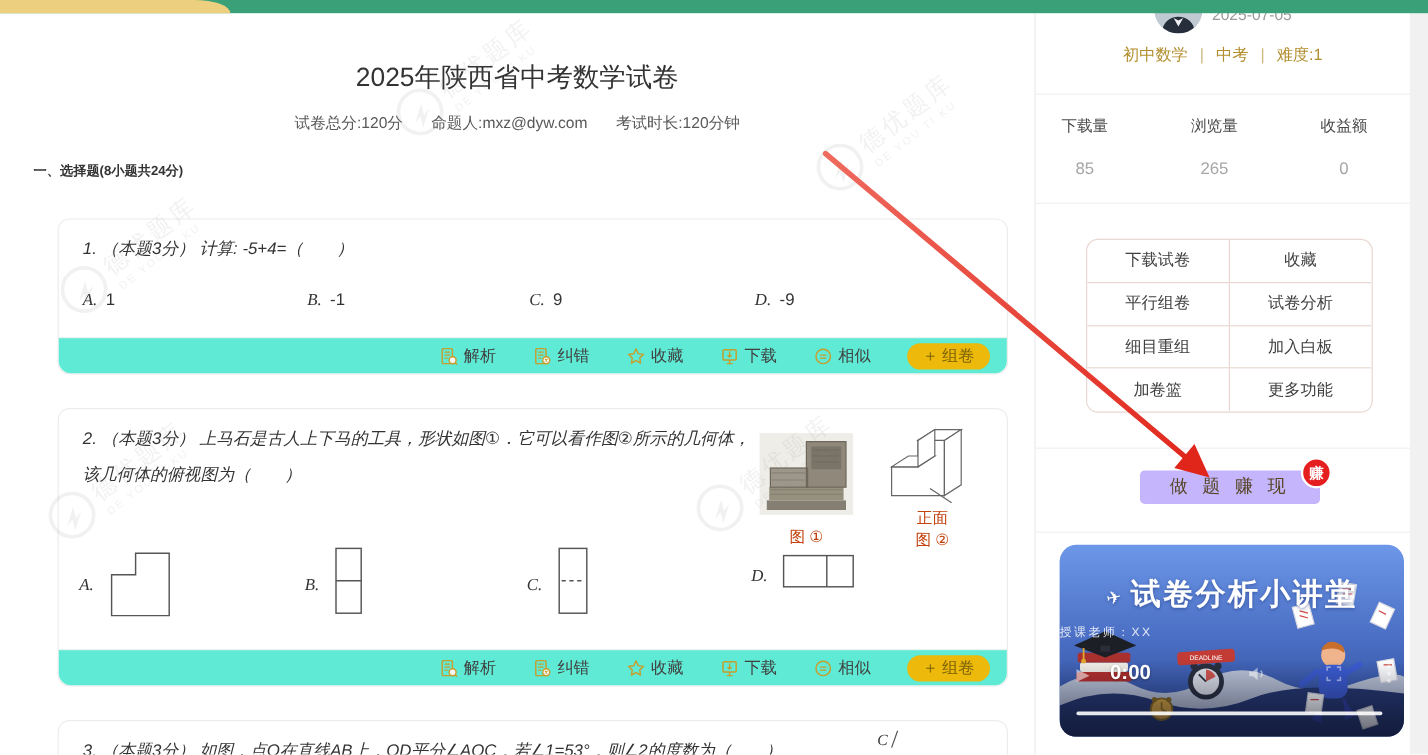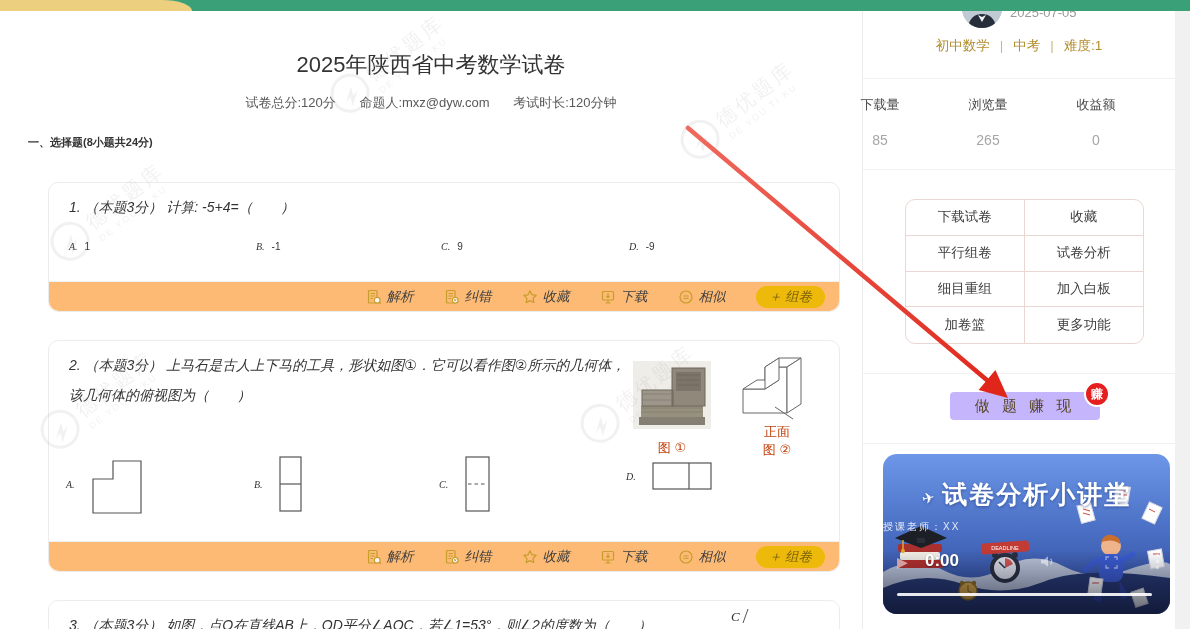--- a/index.html
+++ b/index.html
@@ -26,42 +26,42 @@
   .paper-meta{position:absolute;left:0;top:94px;width:862px;text-align:center;font-size:13px;color:#595959;z-index:3;}
   .paper-meta span{margin:0 10px;}
   .section-heading{position:absolute;left:28px;top:135px;font-size:11px;font-weight:bold;color:#333;z-index:3;}
 
   
   .qcard{position:absolute;left:48px;width:792px;background:#fff;border:1px solid #ececec;border-radius:10px;z-index:3;box-sizing:border-box;}
   #q1{top:182px;height:130px;}
   #q2{top:340px;height:232px;}
   #q3{top:600px;height:70px;}
   .stem{position:absolute;left:20px;font-size:14px;color:#333;white-space:nowrap;font-style:italic;}
-  .opt{position:absolute;font-size:10px;color:#333;}
+  .opt{position:absolute;font-size:14px;color:#333;}
   .opt i{font-family:"Liberation Serif","DejaVu Serif",serif;font-style:italic;margin-right:7px;}
   .shape{position:absolute;}
   .figcap{position:absolute;text-align:center;font-size:13px;color:#c2410c;}
 
-  .action-strip{position:absolute;left:0;right:0;bottom:0;height:30px;background:#fdba74;border-top:1px solid #f1f1f1;
+  .action-strip{position:absolute;left:0;right:0;bottom:0;height:30px;background:#5eead4;border-top:1px solid #f1f1f1;
                 border-radius:0 0 10px 10px;display:flex;align-items:center;justify-content:flex-end;gap:30px;
-                padding-right:14px;box-sizing:border-box;font-style:italic;}
+                padding-right:14px;box-sizing:border-box;}
   .action-item{display:flex;align-items:center;gap:5px;font-size:13.5px;color:#404040;cursor:pointer;}
   .action-item .ic{display:flex;align-items:center;color:#c79d2c;}
   .compose-btn{display:flex;align-items:center;gap:3px;background:#edb90a;color:#7c640a;border-radius:12px;
                height:22px;padding:0 13px;font-size:13.5px;cursor:pointer;}
 
   .photo-box{position:absolute;left:584px;top:20px;width:78px;height:68px;background:#efede8;overflow:hidden;}
 
   
   .avatar{position:absolute;left:962px;top:-12px;width:40px;height:40px;border-radius:50%;overflow:hidden;background:#b9c6cf;z-index:9;}
   .side-date{position:absolute;left:1010px;top:5px;font-size:13px;color:#9a9a9a;z-index:9;}
   .tag-row{position:absolute;left:863px;top:37px;width:312px;text-align:center;font-size:13.5px;color:#b28e2e;z-index:9;}
   .tag-row .sep{color:#cbb87e;margin:0 10px;}
   .h-div{position:absolute;left:863px;width:312px;height:1px;background:#f1f1f1;z-index:9;}
-  .stats-row{position:absolute;left:836px;width:304px;display:flex;z-index:9;gap:20px;}
+  .stats-row{position:absolute;left:860px;width:304px;display:flex;z-index:9;gap:20px;}
   .stats-row div{flex:1;text-align:center;}
   .stat-label{font-size:13px;color:#4a4a4a;}
   .stat-value{font-size:14px;color:#a6a6a6;}
   .func-grid{position:absolute;left:905px;top:199px;width:237px;height:143px;display:grid;
              grid-template-columns:1fr 1fr;grid-template-rows:repeat(4,1fr);
              border:1px solid #e9d8d2;border-radius:10px;overflow:hidden;background:#fff;z-index:9;}
   .func-cell{display:flex;align-items:center;justify-content:center;font-size:13.5px;color:#404040;
              border-right:1px solid #e9d8d2;border-bottom:1px solid #e9d8d2;cursor:pointer;}
   .func-cell:nth-child(2n){border-right:none;}
   .func-cell:nth-child(7),.func-cell:nth-child(8){border-bottom:none;}

